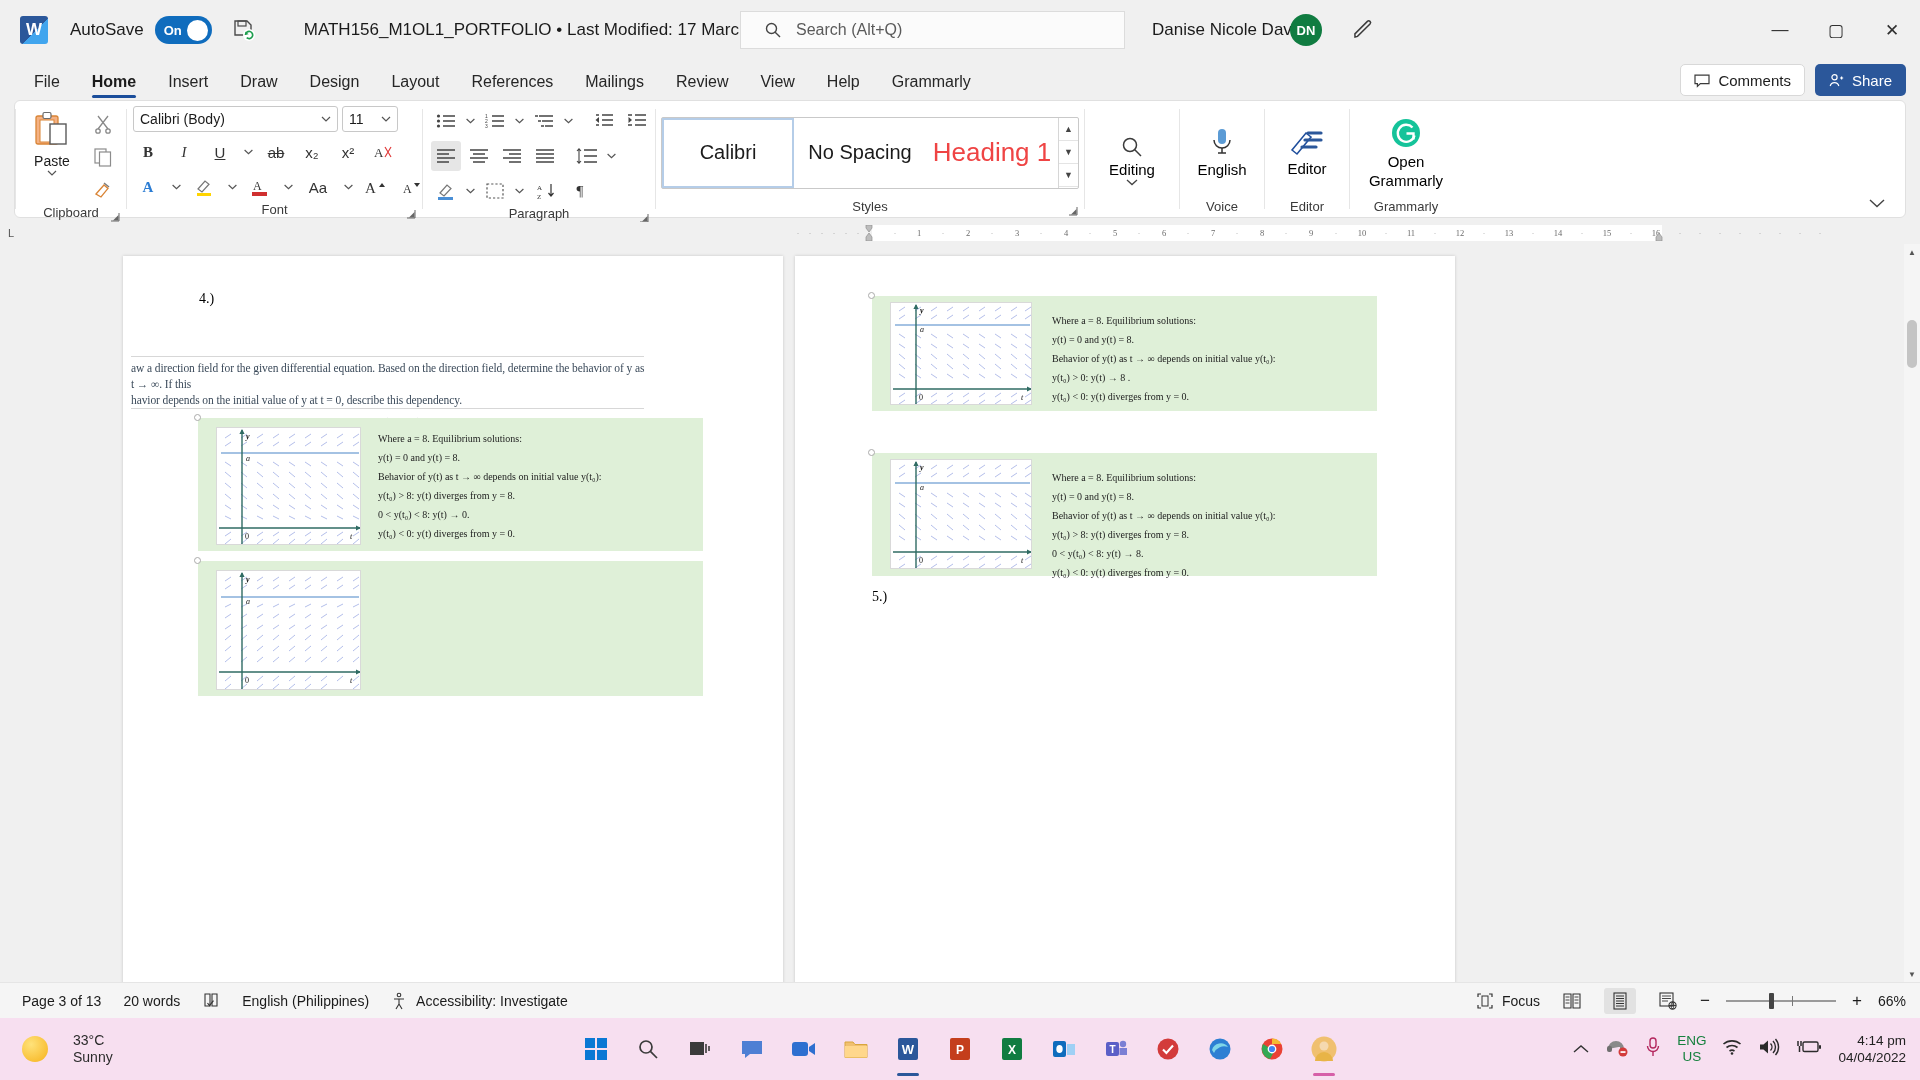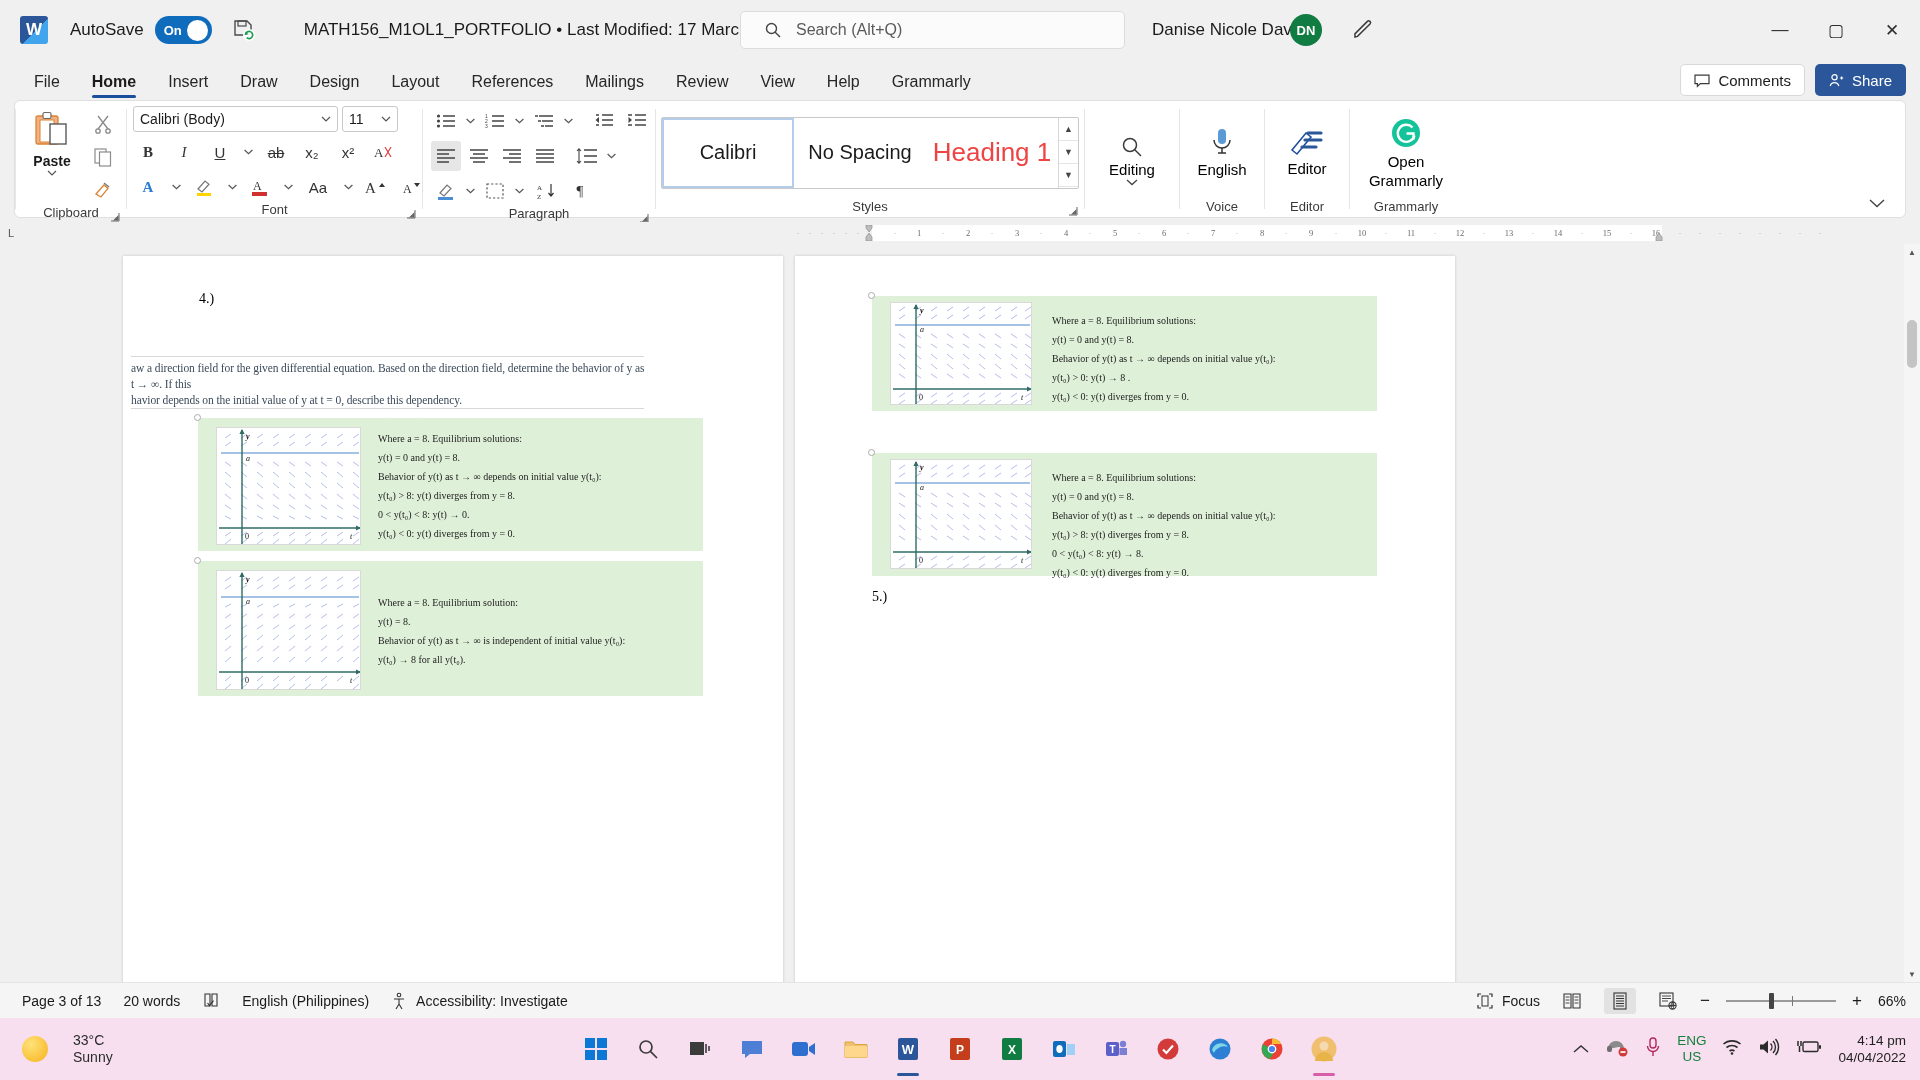--- a/index.html
+++ b/index.html
@@ -17,21 +17,21 @@
      background:linear-gradient(135deg,#2b579a 0%, #2b579a 55%, #41a5ee 55%, #41a5ee 100%);
      color:#fff; font-weight:bold; font-size:17px; display:flex; align-items:center; justify-content:center; }
   .autosave-label { font-size:17px; color:#1b1b1b; margin-left:22px; }
   .toggle { width:57px; height:28px; border-radius:14px; background:#0f6cbd; margin-left:11px; position:relative; display:flex; align-items:center; }
   .toggle .on { color:#fff; font-size:13px; font-weight:bold; margin-left:9px; }
   .toggle .knob { width:21px; height:21px; border-radius:50%; background:#fff; position:absolute; right:4px; }
   .save-icon { margin-left:18px; width:26px; height:26px; position:relative; }
   .doc-title { margin-left:48px; font-size:17px; color:#1b1b1b; display:flex; align-items:center; gap:10px;}
   .caret-sm { width:0;height:0;border-left:5px solid transparent;border-right:5px solid transparent;border-top:6px solid #444; }
   .searchbox { position:absolute; left:740px; width:385px; height:38px; background:#fbfbfb; border:1px solid #dcdcdc;
-     border-radius:5px; display:flex; align-items:center; gap:14px; padding-left:23px; }
+     border-radius:0; display:flex; align-items:center; gap:14px; padding-left:23px; }
   .searchbox .ph { font-size:16px; color:#5a5a5a; }
   .user-name { position:absolute; left:1152px; font-size:17px; color:#1b1b1b; }
   .avatar { position:absolute; left:1290px; width:32px;height:32px;border-radius:50%; background:#107c41; color:#fff;
      font-size:13px; display:flex;align-items:center;justify-content:center; font-weight:600;}
   .pen-btn { position:absolute; left:1345px; width:36px;height:36px; display:flex;align-items:center;justify-content:center;}
   .wincontrols { position:absolute; right:0; top:0; height:60px; display:flex; }
   .wc { width:56px; height:60px; display:flex; align-items:center; justify-content:center; font-size:17px; color:#303030;}
 
   
   .tabstrip { height:38px; flex:0 0 38px; display:flex; align-items:flex-end; background:#f0f0f0; position:relative; }
@@ -49,21 +49,21 @@
   .ribbon { flex:0 0 124px; background:#f0f0f0; position:relative; }
   .ribbon-inner { position:absolute; left:14px; right:14px; top:2px; bottom:4px; background:#fff; border:1px solid #e0e0e0;
      border-radius:6px; display:flex; }
   .group { position:relative; height:100%; display:flex; flex-direction:column; }
   .group-body { flex:1; display:flex; align-items:flex-start; padding-top:5px; }
   .group-label { text-align:center; font-size:13px; color:#3a3a3a; padding-bottom:3px; position:relative;}
   .sep { width:1px; background:#e6e6e6; margin:8px 0; }
   .dlg { position:absolute; right:6px; bottom:3px; width:10px;height:10px; }
   .sq { width:30px;height:30px; display:flex;align-items:center;justify-content:center; font-size:15px; color:#333; border-radius:3px;}
   .bigbtn { width:72px; display:flex; flex-direction:column; align-items:center; gap:1px; padding-top:4px;}
-  .bigbtn .lbl { font-size:14px; color:#1b1b1b;font-weight:bold; }
+  .bigbtn .lbl { font-size:14px; color:#1b1b1b; }
 
   .fontrow { display:flex; gap:4px; align-items:center; }
   .fontname { width:205px; height:26px; border:1px solid #c8c8c8; border-radius:3px; background:#fff; font-size:14px;
      display:flex; align-items:center; padding:0 6px; justify-content:space-between; color:#1b1b1b;}
   .fontsize { width:56px; height:26px; border:1px solid #c8c8c8; border-radius:3px; background:#fff; font-size:14px;
      display:flex; align-items:center; padding:0 6px; justify-content:space-between; color:#1b1b1b;}
 
   .styles-gallery { border:1px solid #c9c9c9; background:#fff; height:72px; display:flex; border-radius:2px;}
   .style-item { width:132px; display:flex; align-items:center; justify-content:center; font-size:20px; color:#1b1b1b;
      border:2px solid transparent; }
@@ -695,26 +695,20 @@
             <line x1="25" y1="2" x2="25" y2="118" stroke="#2f6b63" stroke-width="1.4"></line>
             <line x1="2" y1="101" x2="144" y2="101" stroke="#2f6b63" stroke-width="1.4"></line>
             <path d="M25 1 l-2.6 5 h5.2z" fill="#2f6b63"></path>
             <path d="M144 101 l-5 -2.4 v4.8z" fill="#2f6b63"></path>
             <text x="29" y="11" font-size="8" font-family="Liberation Serif, serif" font-style="italic" font-weight="bold" fill="#111">y</text>
             <text x="29" y="33" font-size="8" font-family="Liberation Serif, serif" font-style="italic" fill="#111">a</text>
             <text x="28" y="112" font-size="8" font-family="Liberation Serif, serif" fill="#111">0</text>
             <text x="133" y="112" font-size="8" font-family="Liberation Serif, serif" font-style="italic" fill="#111">t</text>
           </svg>
         </div>
-        <div class="gb-text" style="left:180px; top:35px; font-size:10px; line-height:13px">
-          <div class="l">Where a = 8. Equilibrium solution:</div>
-          <div class="l">y(t) = 8.</div>
-          <div class="l">Behavior of y(t) as t → ∞ is independent of initial value y(t₀):</div>
-          <div class="l">y(t₀) → 8 for all y(t₀).</div>
-        </div>
       </div>
     </div>
 
     <div class="page pageR">
 
       <div class="greenbox" style="left:77px; top:40px; width:505px; height:115px">
         <div class="handle" style="left:-4px; top:-4px"></div>
         <div class="plot" style="left:18px; top:6px; width:142px; height:103px">
           <svg width="142" height="103" viewBox="0 0 142 103">
             <rect width="142" height="103" fill="#fff"></rect>

